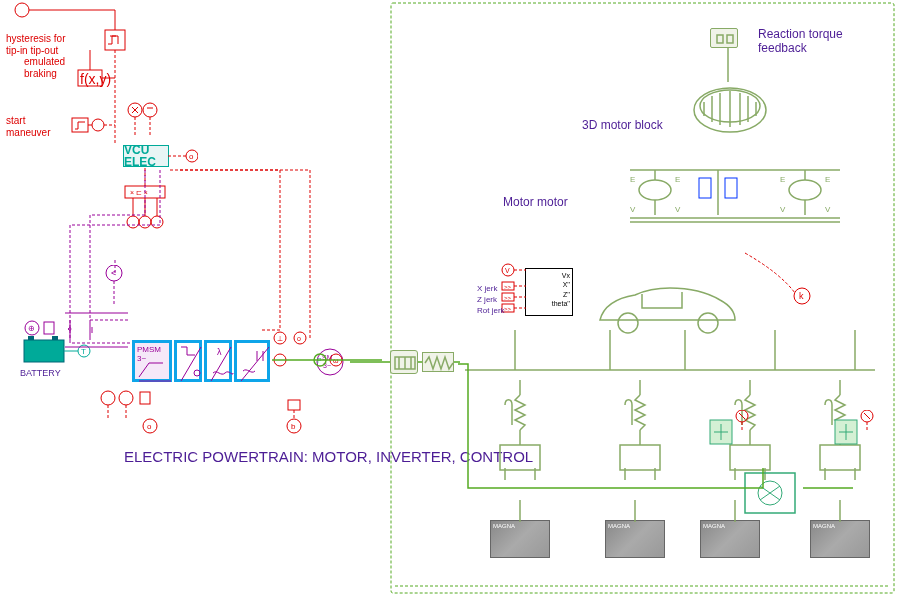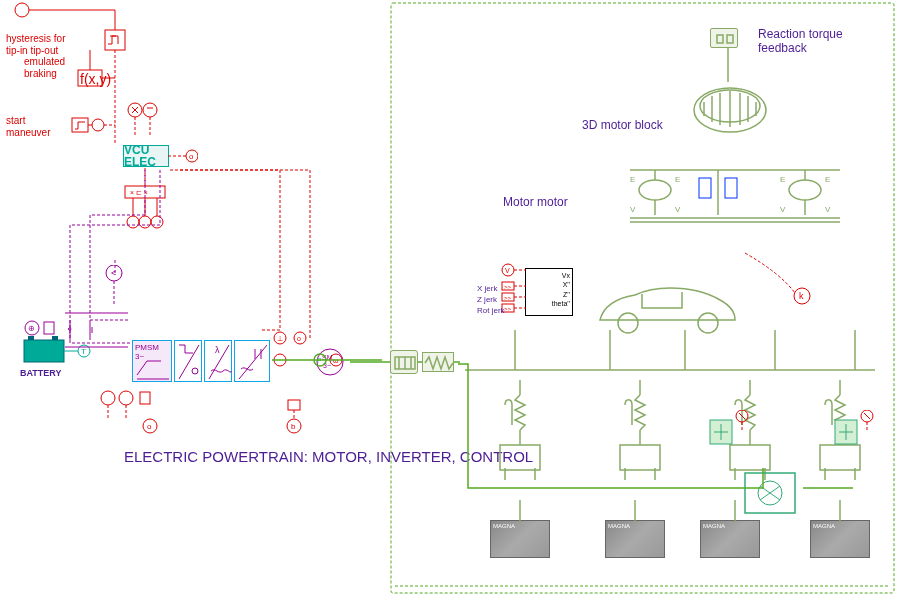--- a/index.html
+++ b/index.html
@@ -9,21 +9,21 @@
 .red-line{stroke:#d00;stroke-width:1;fill:none}
 .red-dash{stroke:#d00;stroke-width:1;fill:none;stroke-dasharray:3 2}
 .teal-line{stroke:#0a9;stroke-width:1;fill:none}
 .purple-line{stroke:#909;stroke-width:1;fill:none}
 .purple-dash{stroke:#909;stroke-width:1;fill:none;stroke-dasharray:3 2}
 .green-line{stroke:#5a2;stroke-width:1.5;fill:none}
 .green-dash{stroke:#5a2;stroke-width:1;fill:none;stroke-dasharray:3 2}
 .olive-line{stroke:#8a6;stroke-width:1.5;fill:none}
 svg{position:absolute}
 .teal-block{position:absolute;border:1px solid #0a9;background:#e8f5f5}
-.purple-block{position:absolute;border:1px solid #0ea5e9;background:#fff}
+.purple-block{position:absolute;border:3px solid #0ea5e9;background:#fff}
 .olive-block{position:absolute;border:1px solid #8a6;background:#f0f3e8}
 .black-block{position:absolute;border:1px solid #000;background:#fff}
 .road-tile{position:absolute;width:60px;height:38px;background:linear-gradient(135deg,#888 0%,#aaa 50%,#999 100%);border:1px solid #666}
 .wheel-assy{position:absolute}
 </style>
 </head>
 <body>
 
 <svg style="left:390px;top:2px;width:506px;height:594px">
   <rect x="1" y="1" width="503" height="590" class="green-dash" rx="2"></rect>
@@ -90,21 +90,21 @@
   <circle cx="20" cy="28" r="7" class="purple-line"></circle>
   <text x="16" y="31" font-size="8" fill="#909">⊕</text>
   <rect x="32" y="22" width="10" height="12" class="purple-line" fill="#fff"></rect>
   <rect x="12" y="40" width="40" height="22" fill="#0a9" stroke="#067" stroke-width="1"></rect>
   <rect x="16" y="36" width="6" height="4" fill="#067"></rect>
   <rect x="40" y="36" width="6" height="4" fill="#067"></rect>
   <line x1="52" y1="51" x2="66" y2="51" class="teal-line"></line>
   <circle cx="72" cy="51" r="6" stroke="#0a9" fill="none"></circle>
   <text x="69" y="54" font-size="8" fill="#0a9">T</text>
 </svg>
-<div class="lbl" style="left:20px;top:368px;font-weight:bold;font-size:9px">BATTERY</div>
+<div class="lbl" style="left:20px;top:368px;font-weight:normal;font-size:9px">BATTERY</div>
 
 <svg style="left:50px;top:265px;width:100px;height:110px">
   <circle cx="64" cy="8" r="8" class="purple-line"></circle>
   <text x="61" y="11" font-size="9" fill="#909">&lt;</text>
   <line x1="64" y1="16" x2="64" y2="40" class="purple-dash"></line>
 
   <line x1="20" y1="55" x2="20" y2="75" class="purple-line"></line>
   <line x1="40" y1="55" x2="40" y2="75" class="purple-line"></line>
   <path d="M18 64 C22 60 22 68 18 64" class="purple-line"></path>
   <path d="M42 62 L42 68" class="purple-line"></path>

